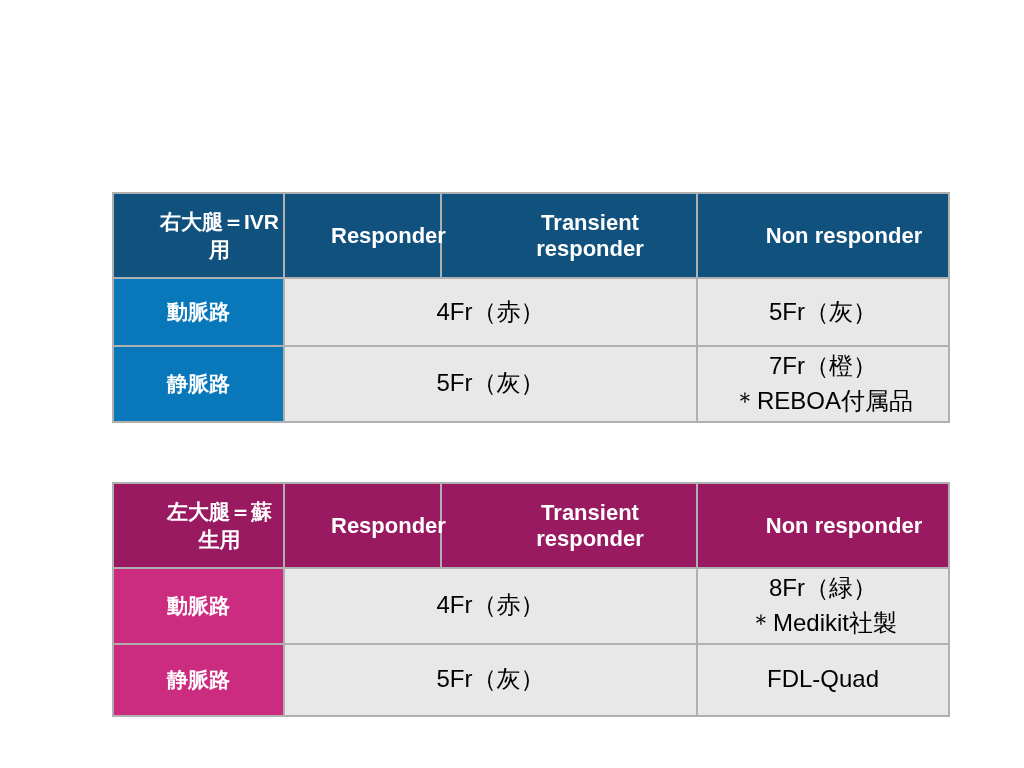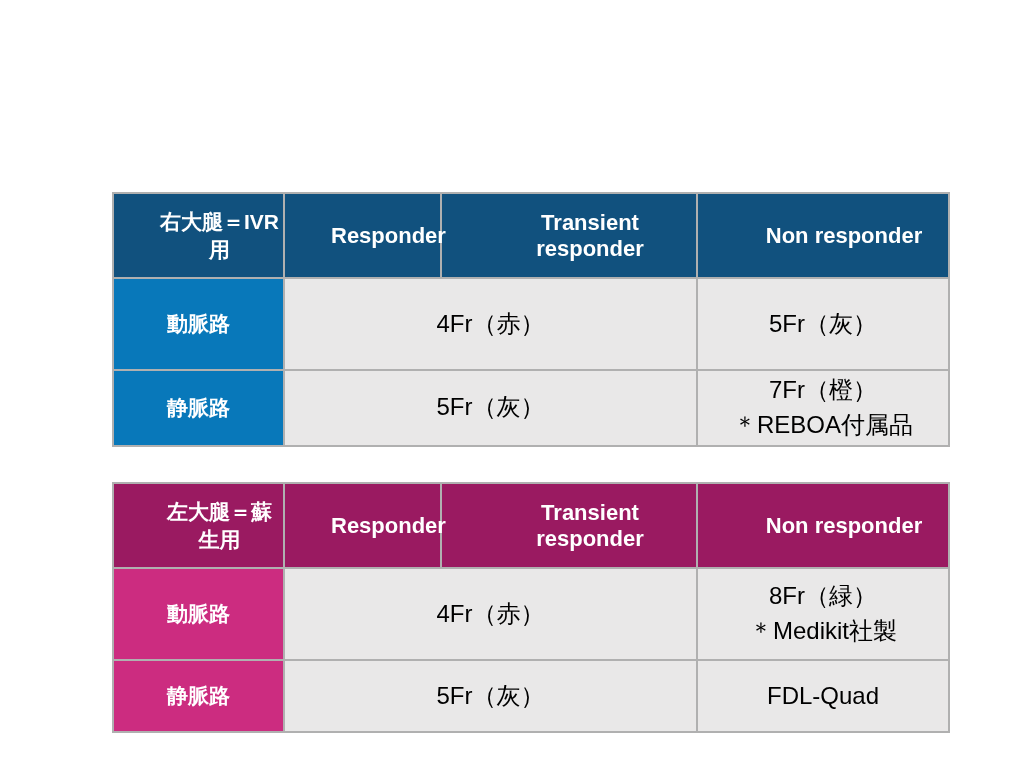--- a/index.html
+++ b/index.html
@@ -45,21 +45,21 @@
   }
   .tbl-1 { top: 192px; }
   .tbl-2 { top: 482px; border-radius: 21px; }
   .tbl th, .tbl td {
     border: 2px solid var(--border);
     text-align: center;
     vertical-align: middle;
     padding: 2px 4px;
   }
   .tbl tr.hdr { height: 85px; }
-  .tbl tr.r1 { height: 92px; }
+  .tbl tr.r1 { height: 68px; }
   .tbl tr.r2 { height: 72px; }
   .tbl th {
     color: var(--text_light);
     font-size: 22px;
     font-weight: 700;
     padding-left: 46px;
   }
   .tbl th.cat { font-size: 21px; }
   .tbl-1 th { background: var(--blue_header); }
   .tbl-2 th { background: var(--magenta_header); }

